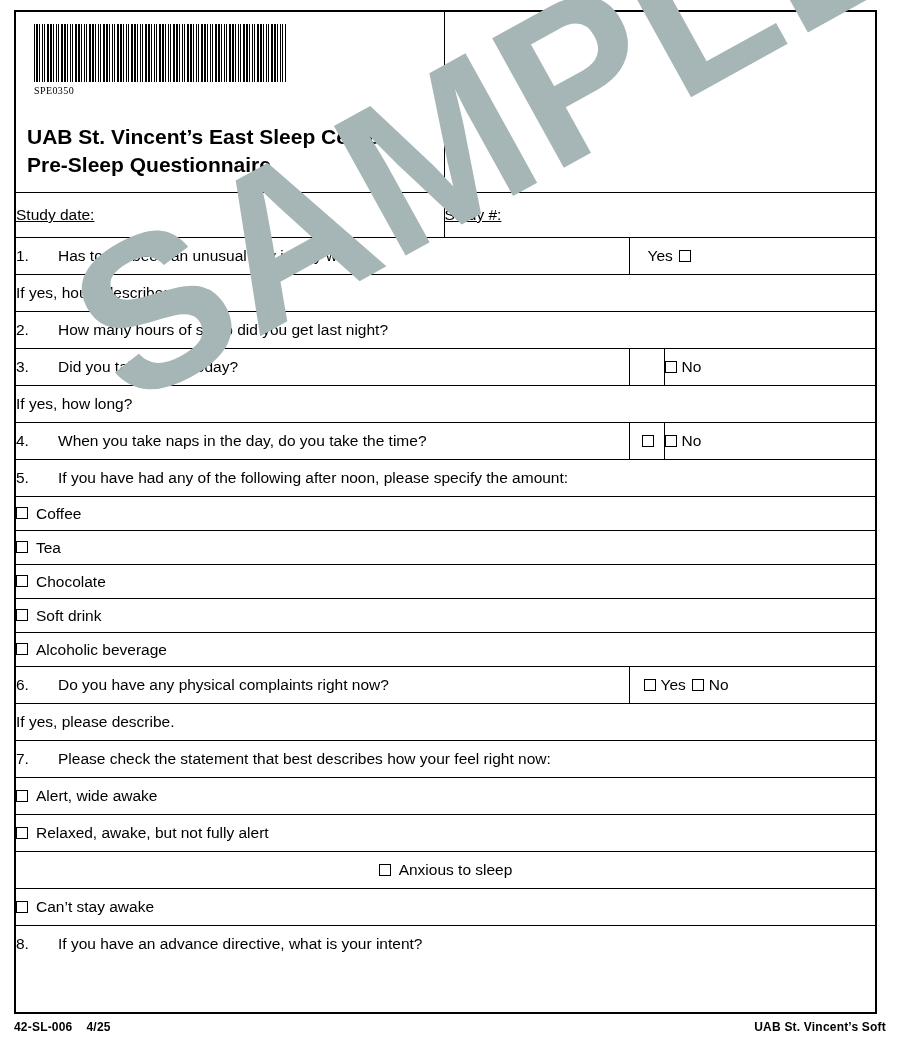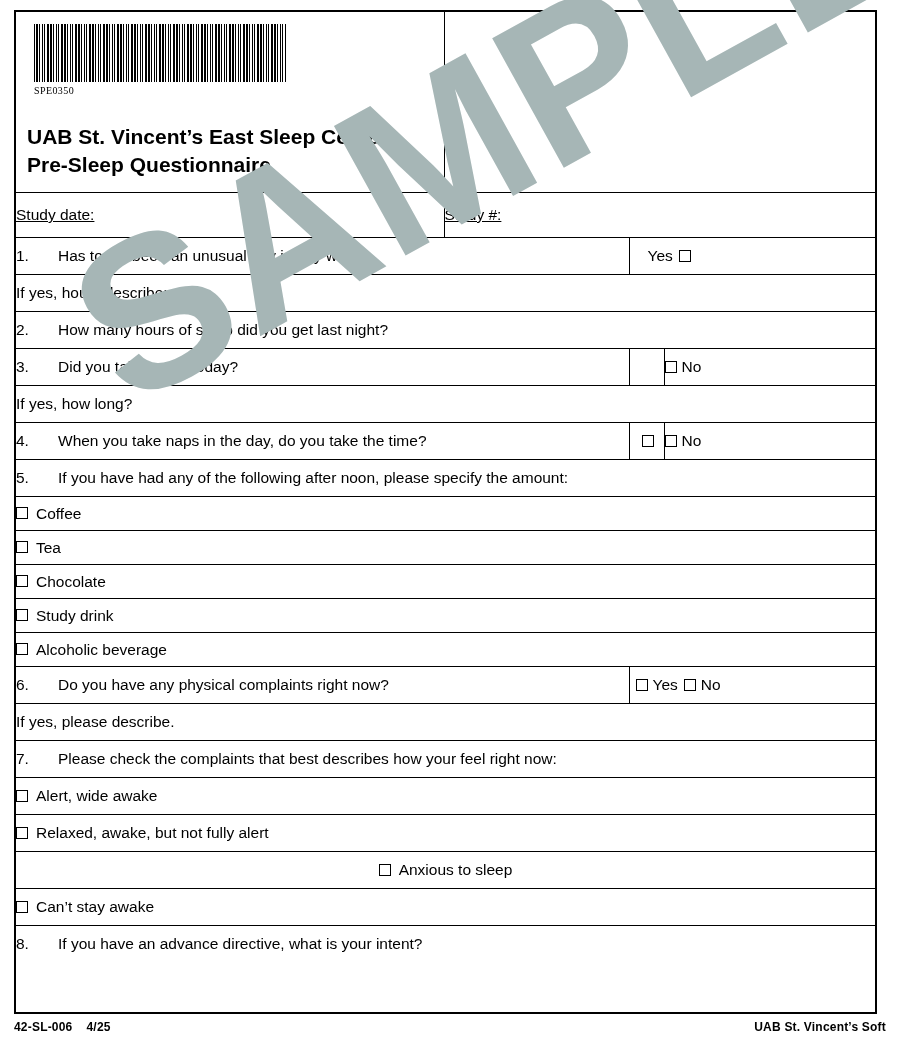--- a/index.html
+++ b/index.html
@@ -251,46 +251,46 @@
           <span class="chk"></span><span>Tea</span>
         </td>
       </tr>
       <tr>
         <td class="opt-row" colspan="4">
           <span class="chk"></span><span>Chocolate</span>
         </td>
       </tr>
       <tr>
         <td class="opt-row" colspan="4">
-          <span class="chk"></span><span>Study drink</span>
+          <span class="chk"></span><span>Soft drink</span>
         </td>
       </tr>
       <tr>
         <td class="opt-row" colspan="4">
           <span class="chk"></span><span>Alcoholic beverage</span>
         </td>
       </tr>
 
       <tr>
         <td class="cell" colspan="2">
           <span class="qnum">6.</span><span class="qtext">Do you have any physical complaints right now?</span>
         </td>
-        <td class="cell yn-cell" colspan="2" style="padding-left:6px;">
+        <td class="cell yn-cell" colspan="2" style="padding-left:14px;">
           <span class="chk"></span><span>Yes</span><span class="chk chk-after" style="margin-right:5px;"></span><span>No</span>
         </td>
       </tr>
       <tr>
         <td class="cell indent" colspan="4">
           <span>If yes, please describe.</span>
         </td>
       </tr>
 
       <tr>
         <td class="cell" colspan="4">
-          <span class="qnum">7.</span><span class="qtext">Please check the complaints that best describes how your feel right now:</span>
+          <span class="qnum">7.</span><span class="qtext">Please check the statement that best describes how your feel right now:</span>
         </td>
       </tr>
       <tr>
         <td class="opt-row" style="height:36px;" colspan="4">
           <span class="chk"></span><span>Alert, wide awake</span>
         </td>
       </tr>
       <tr>
         <td class="opt-row" style="height:36px;border-radius:9px;" colspan="4">
           <span class="chk"></span><span>Relaxed, awake, but not fully alert</span>

